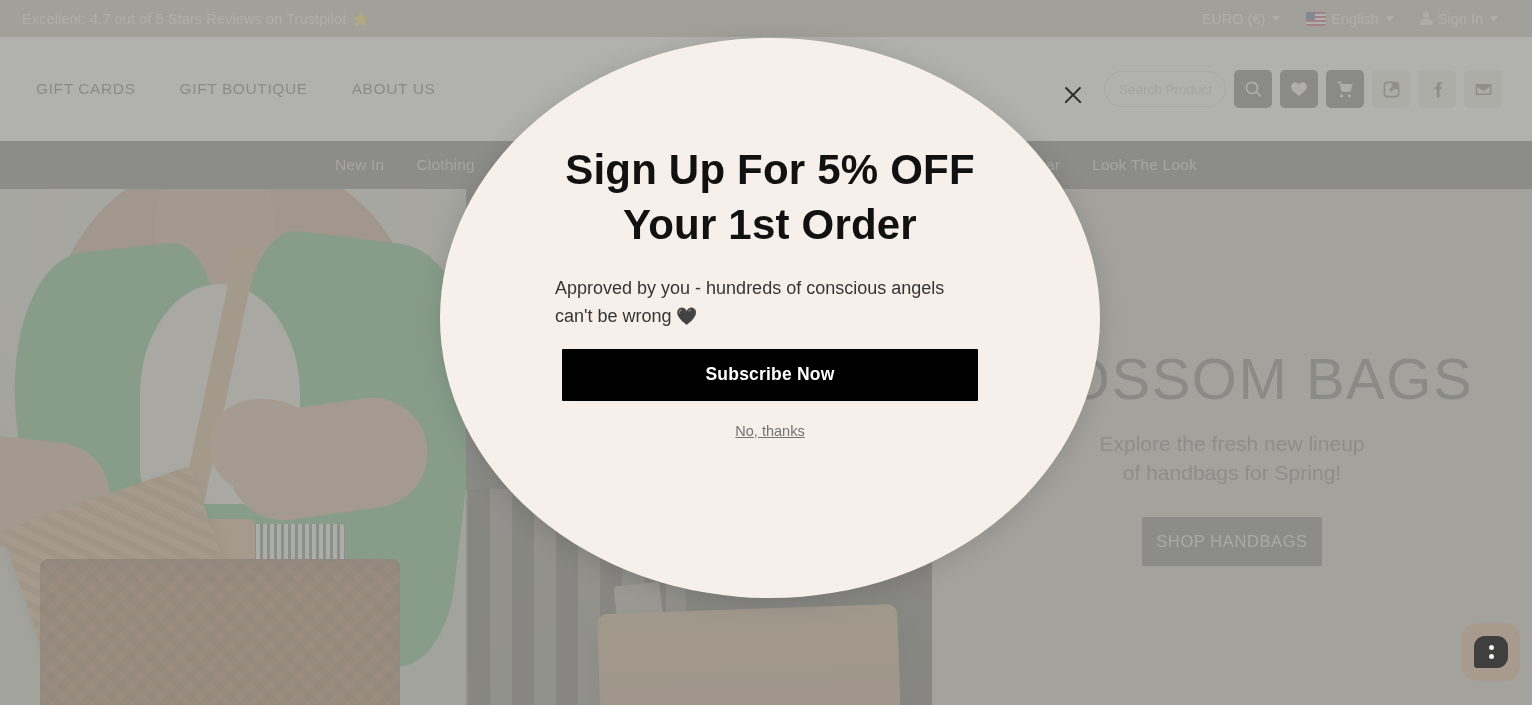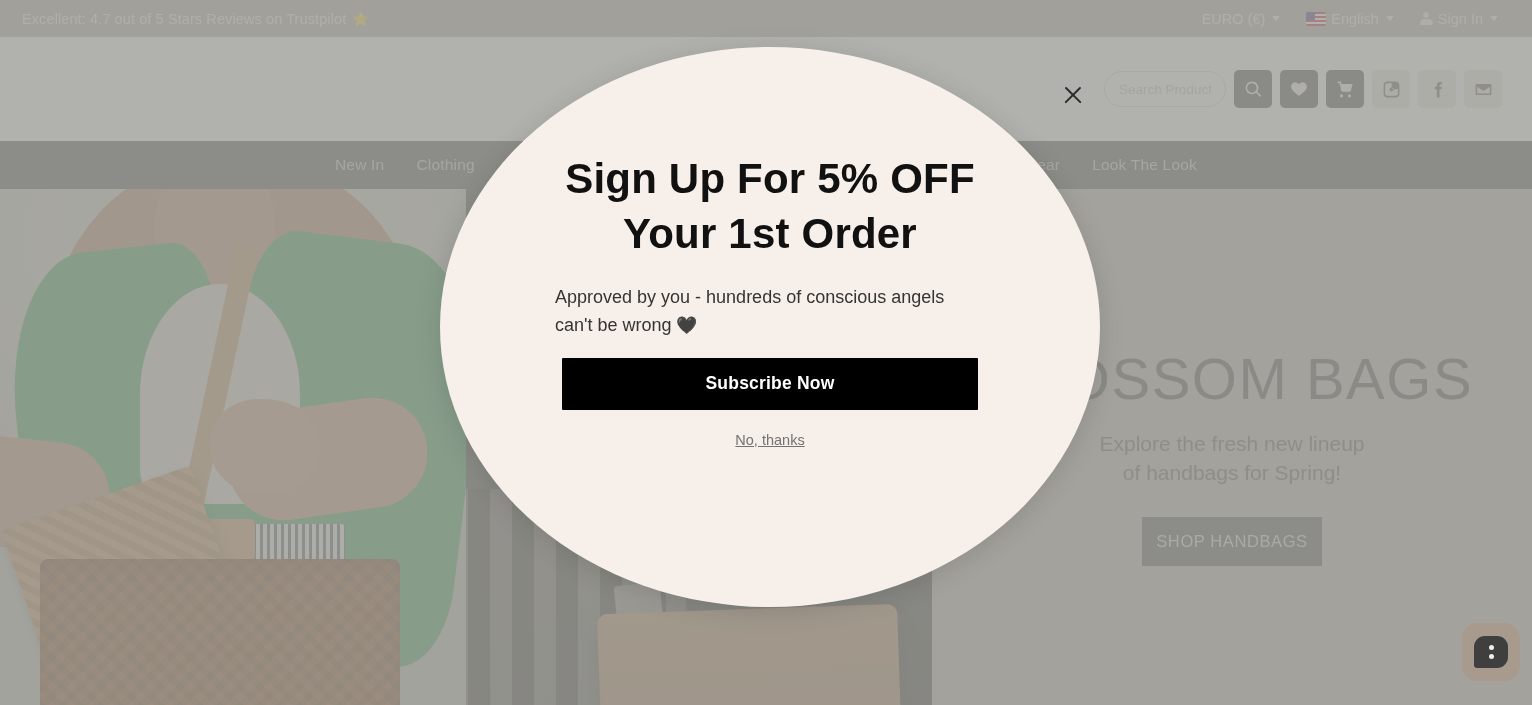--- a/index.html
+++ b/index.html
@@ -406,21 +406,21 @@
   .overlay {
     position: absolute;
     inset: 0;
     background: rgba(158,158,152,.80);
   }
 
   
   .modal-ellipse {
     position: absolute;
     left: 440px;
-    top: 47px;
+    top: 38px;
     width: 660px;
     height: 560px;
     background: #f7efe9;
     border-radius: 50%;
     box-shadow: 0 4px 26px rgba(0,0,0,.13);
     display: flex;
     flex-direction: column;
     align-items: center;
     padding-top: 104px;
   }
@@ -563,20 +563,25 @@
         </div>
         <div>
           <span class="person-ico"></span>
           <span>Sign In</span>
           <span class="caret"></span>
         </div>
       </div>
     </div>
 
     <div class="header">
+      <nav class="header-nav">
+        <a href="#">GIFT CARDS</a>
+        <a href="#">GIFT BOUTIQUE</a>
+        <a href="#">ABOUT US</a>
+      </nav>
 
       <div class="logo-wrap">
         <div class="logo-word">URBAN</div>
       </div>
 
       <div class="header-right">
         <div class="search-box">
           <input type="text" placeholder="Search Products" style="">
         </div>
 

